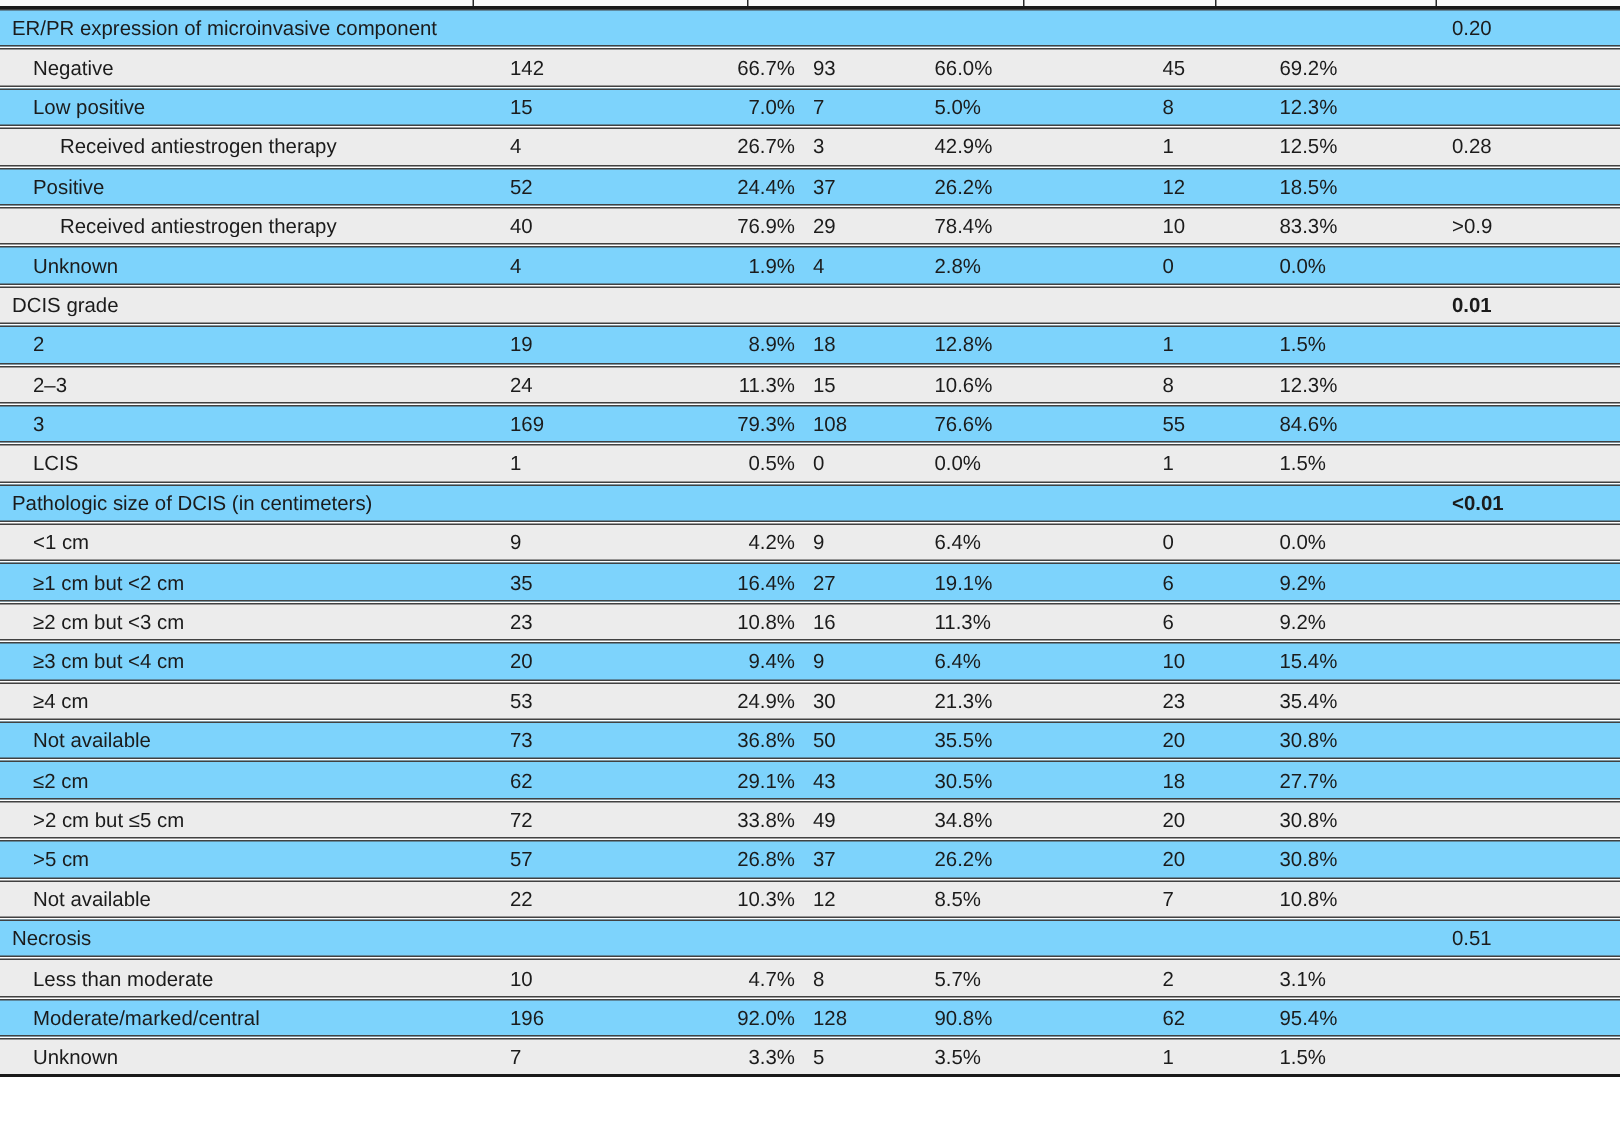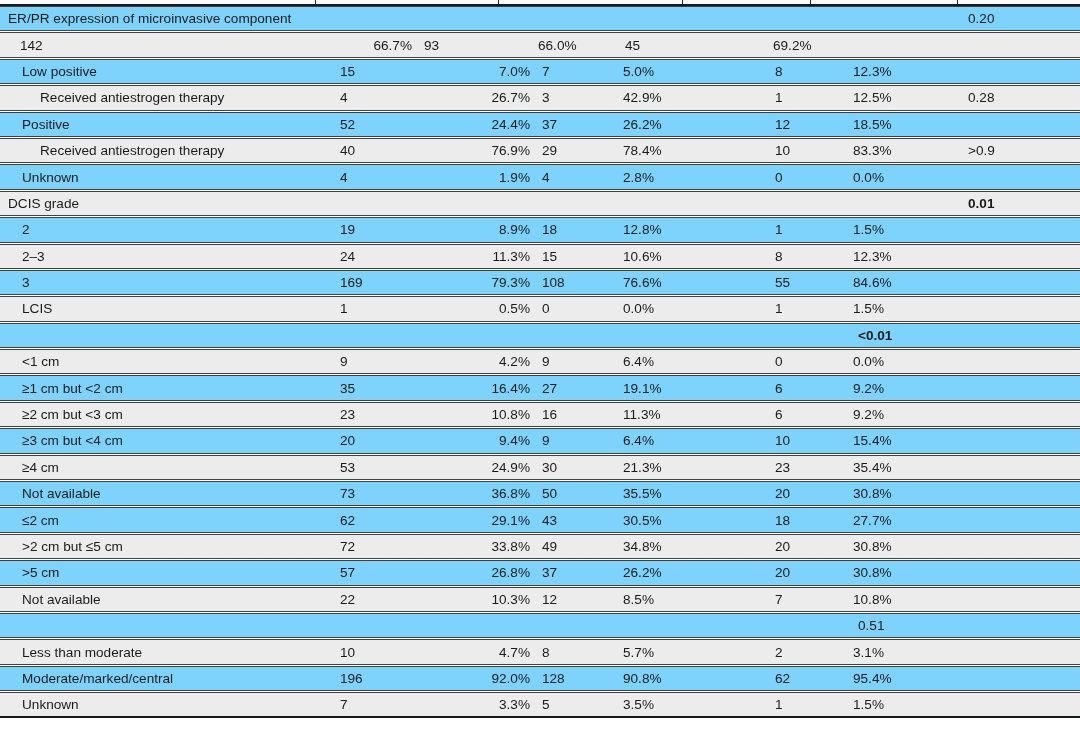--- a/index.html
+++ b/index.html
@@ -64,20 +64,21 @@
         <div class="cell c-label lvl0">ER/PR expression of microinvasive component</div>
         <div class="cell c-n1"></div>
         <div class="cell c-p1"></div>
         <div class="cell c-n2"></div>
         <div class="cell c-p2"></div>
         <div class="cell c-n3"></div>
         <div class="cell c-p3"></div>
         <div class="cell c-pv">0.20</div>
       </div>
       <div class="row grey">
+        <div class="cell c-label lvl1">Negative</div>
         <div class="cell c-n1">142</div>
         <div class="cell c-p1">66.7%</div>
         <div class="cell c-n2">93</div>
         <div class="cell c-p2">66.0%</div>
         <div class="cell c-n3">45</div>
         <div class="cell c-p3">69.2%</div>
         <div class="cell c-pv"></div>
       </div>
       <div class="row white">
         <div class="cell c-label lvl1">Low positive</div>
@@ -173,20 +174,21 @@
         <div class="cell c-label lvl1">LCIS</div>
         <div class="cell c-n1">1</div>
         <div class="cell c-p1">0.5%</div>
         <div class="cell c-n2">0</div>
         <div class="cell c-p2">0.0%</div>
         <div class="cell c-n3">1</div>
         <div class="cell c-p3">1.5%</div>
         <div class="cell c-pv"></div>
       </div>
       <div class="row white">
+        <div class="cell c-label lvl0">Pathologic size of DCIS (in centimeters)</div>
         <div class="cell c-n1"></div>
         <div class="cell c-p1"></div>
         <div class="cell c-n2"></div>
         <div class="cell c-p2"></div>
         <div class="cell c-n3"></div>
         <div class="cell c-p3"></div>
         <div class="cell c-pv bold">&lt;0.01</div>
       </div>
       <div class="row grey">
         <div class="cell c-label lvl1">&lt;1 cm</div>
@@ -282,20 +284,21 @@
         <div class="cell c-label lvl1">Not available</div>
         <div class="cell c-n1">22</div>
         <div class="cell c-p1">10.3%</div>
         <div class="cell c-n2">12</div>
         <div class="cell c-p2">8.5%</div>
         <div class="cell c-n3">7</div>
         <div class="cell c-p3">10.8%</div>
         <div class="cell c-pv"></div>
       </div>
       <div class="row white">
+        <div class="cell c-label lvl0">Necrosis</div>
         <div class="cell c-n1"></div>
         <div class="cell c-p1"></div>
         <div class="cell c-n2"></div>
         <div class="cell c-p2"></div>
         <div class="cell c-n3"></div>
         <div class="cell c-p3"></div>
         <div class="cell c-pv">0.51</div>
       </div>
       <div class="row grey">
         <div class="cell c-label lvl1">Less than moderate</div>

